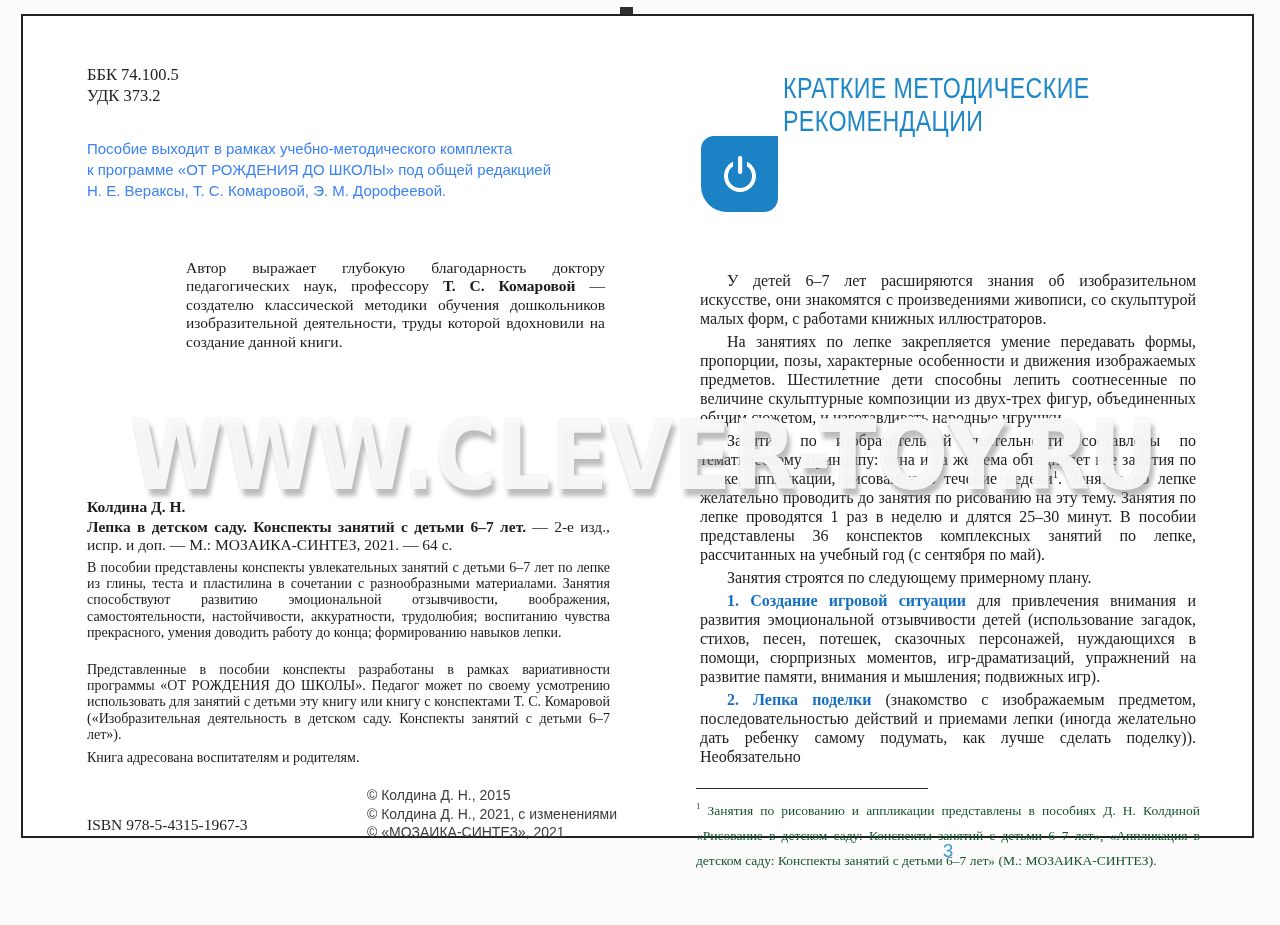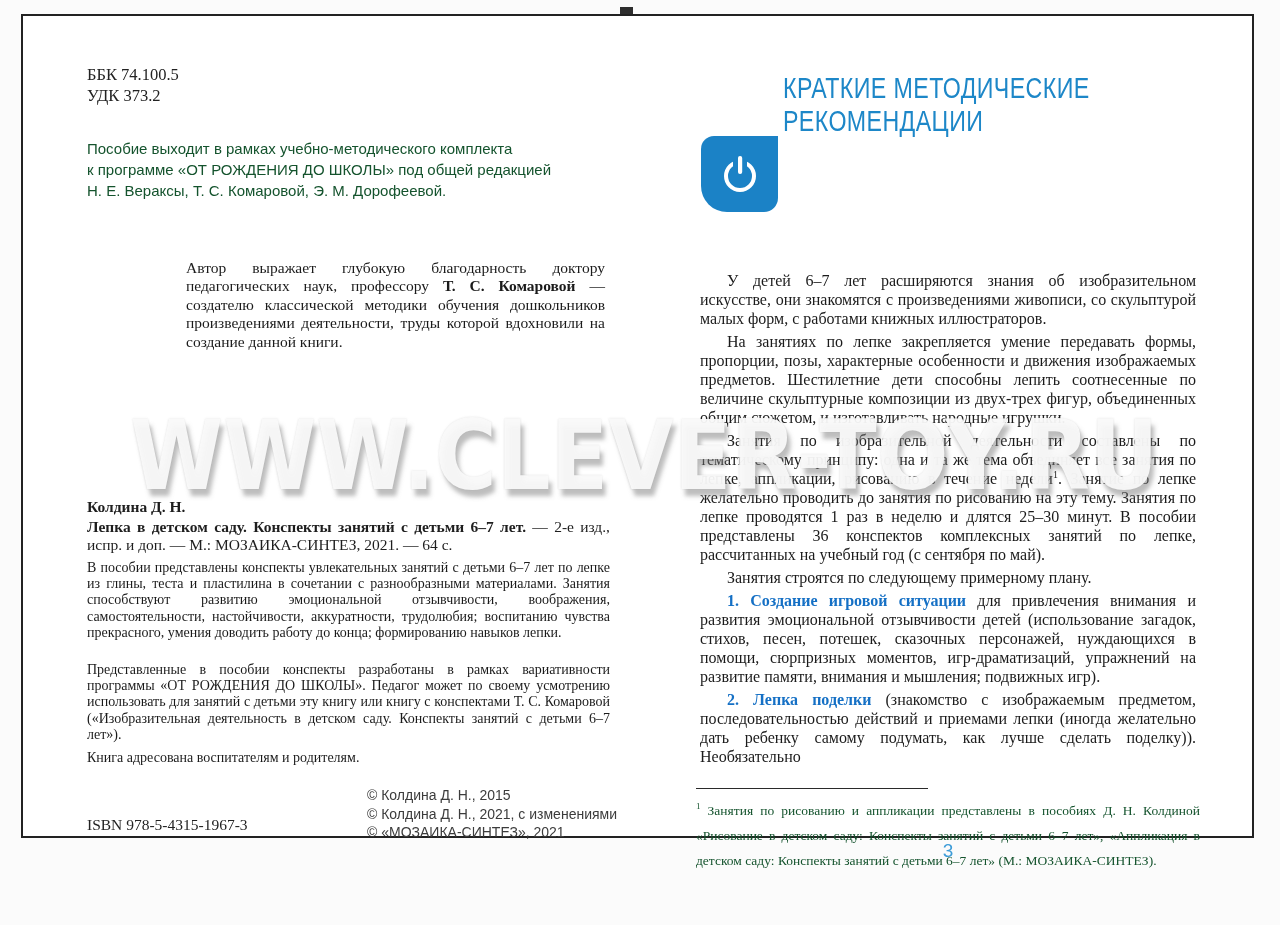--- a/index.html
+++ b/index.html
@@ -10,21 +10,21 @@
   .sheet {
     position:absolute; left:21px; top:14px; width:1233px; height:824px;
     background:#ffffff; border:2px solid #222; box-sizing:border-box;
   }
   .reg-mark { position:absolute; left:620px; top:7px; width:13px; height:7px; background:#2e2e2e; }
 
   
   .bbk-block { position:absolute; left:64px; top:48px; font-size:16.5px; line-height:21px; color:#222; }
   .series-note {
     position:absolute; left:64px; top:122px;
-    font-family:"Liberation Sans", sans-serif; font-size:15px; line-height:21px; color:#14532d;
+    font-family:"Liberation Sans", sans-serif; font-size:15px; line-height:21px; color:#3b82f6;
   }
   .ack {
     position:absolute; left:163px; top:243px; width:419px;
     font-size:15.5px; line-height:18.4px; text-align:justify; color:#1b1b1b;
   }
   .biblio { position:absolute; left:64px; top:482px; width:523px; font-size:15.5px; line-height:18.5px; }
   .biblio .author { font-weight:bold; }
   .biblio p { margin:1px 0 0 0; text-align:justify; }
   .annot { position:absolute; left:64px; width:523px; font-size:14px; line-height:16.2px; text-align:justify; color:#1b1b1b; }
   .annot1 { top:544px; }
@@ -87,21 +87,21 @@
     <div>ББК 74.100.5</div>
     <div>УДК 373.2</div>
   </div>
 
   <div class="series-note">
     <div>Пособие выходит в рамках учебно-методического комплекта</div>
     <div>к программе «ОТ РОЖДЕНИЯ ДО ШКОЛЫ» под общей редакцией</div>
     <div>Н. Е. Вераксы, Т. С. Комаровой, Э. М. Дорофеевой.</div>
   </div>
 
-  <div class="ack"><span>Автор выражает глубокую благодарность доктору педагогических наук, профессору </span><b>Т. С. Комаровой</b><span> — создателю классической методики обучения дошкольников произведениями деятельности, труды которой вдохновили на создание данной книги.</span></div>
+  <div class="ack"><span>Автор выражает глубокую благодарность доктору педагогических наук, профессору </span><b>Т. С. Комаровой</b><span> — создателю классической методики обучения дошкольников изобразительной деятельности, труды которой вдохновили на создание данной книги.</span></div>
 
   <div class="biblio">
     <div class="author">Колдина Д. Н.</div>
     <p><b>Лепка в детском саду. Конспекты занятий с детьми 6–7 лет.</b><span> — 2-е изд., испр. и доп. — М.: МОЗАИКА-СИНТЕЗ, 2021. — 64 с.</span></p>
   </div>
 
   <div class="annot annot1">В пособии представлены конспекты увлекательных занятий с детьми 6–7 лет по лепке из глины, теста и пластилина в сочетании с разнообразными материалами. Занятия способствуют развитию эмоциональной отзывчивости, воображения, самостоятельности, настойчивости, аккуратности, трудолюбия; воспитанию чувства прекрасного, умения доводить работу до конца; формированию навыков лепки.</div>
   <div class="annot annot2">Представленные в пособии конспекты разработаны в рамках вариативности программы «ОТ РОЖДЕНИЯ ДО ШКОЛЫ». Педагог может по своему усмотрению использовать для занятий с детьми эту книгу или книгу с конспектами Т. С. Комаровой («Изобразительная деятельность в детском саду. Конспекты занятий с детьми 6–7 лет»).</div>
   <div class="annot annot3">Книга адресована воспитателям и родителям.</div>
 

